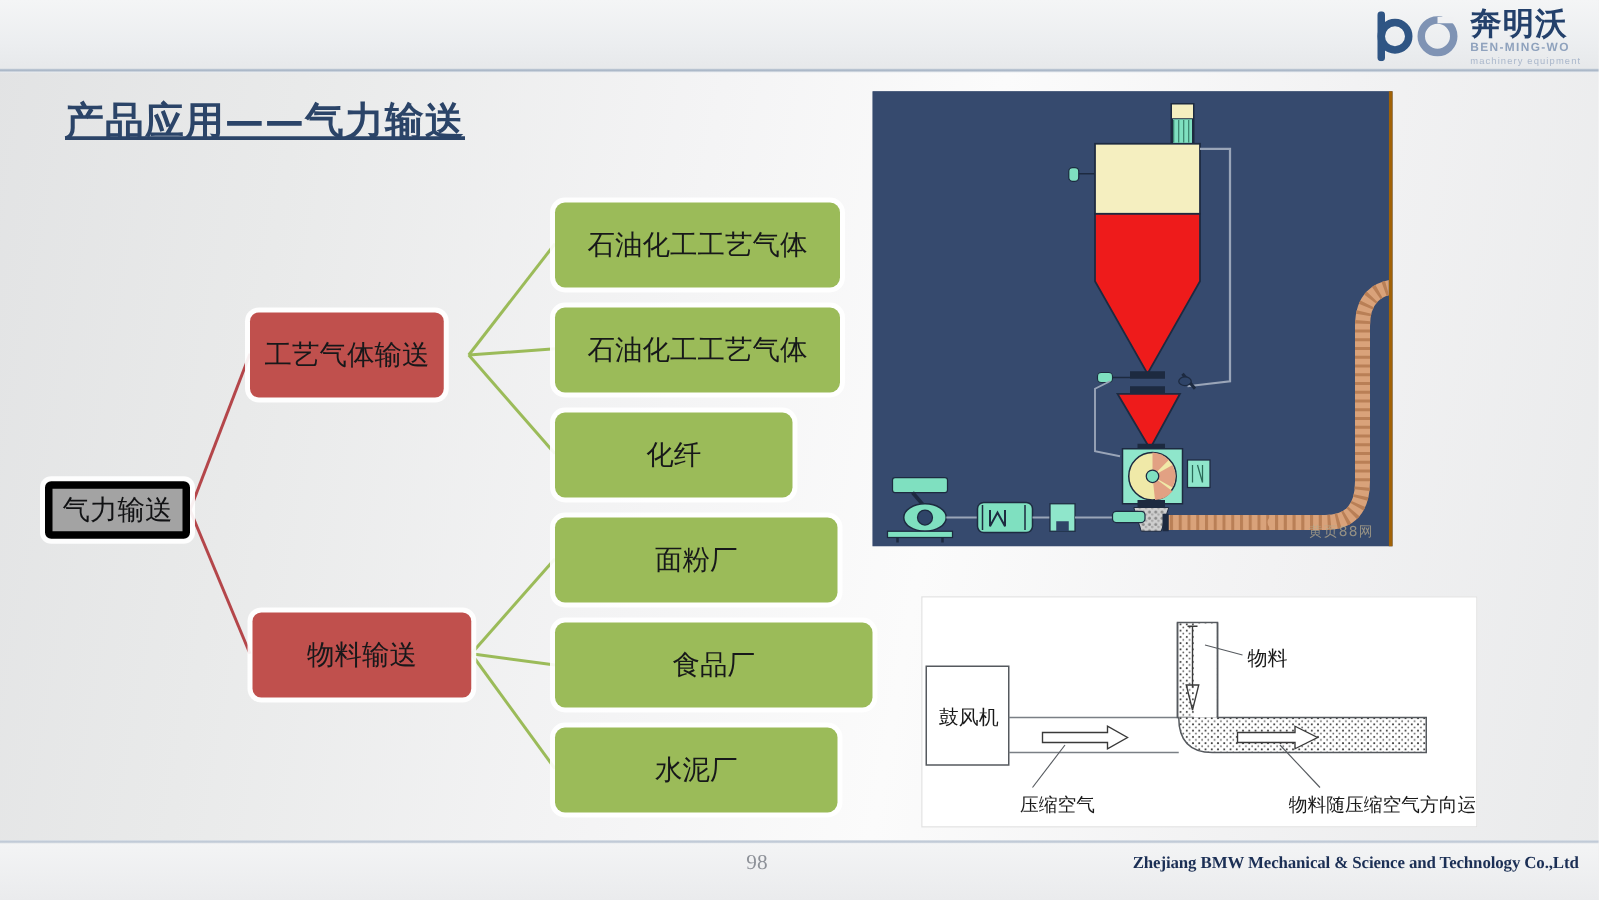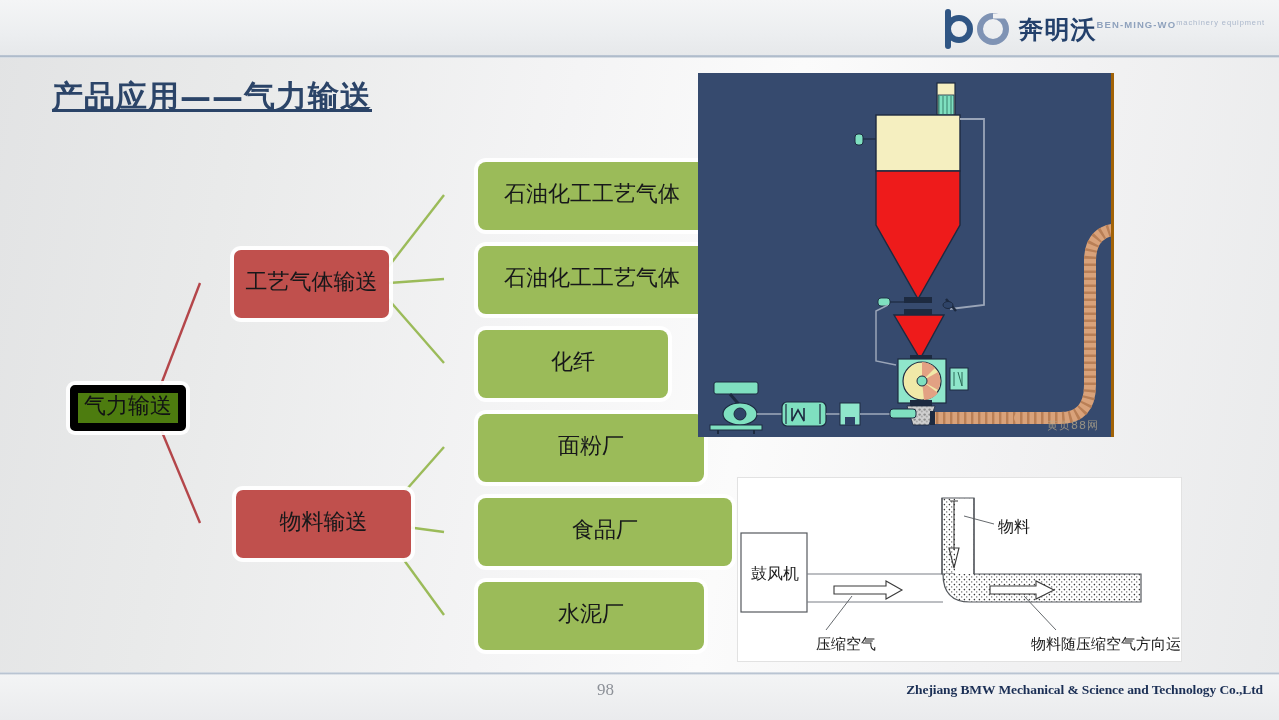--- a/index.html
+++ b/index.html
@@ -17,21 +17,21 @@
   }
   #header-rule{
     position:absolute; left:0; top:55px; width:1279px; height:3px;
     background:linear-gradient(180deg,#c2ccd8 0%,#aab7c7 45%,#e8ecf0 100%);
   }
   #logo{
     position:absolute; right:14px; top:4px; height:50px;
     display:flex; align-items:center; gap:9px;
   }
   #logo-mark{ width:68px; height:40px; }
-  #logo-words{ display:flex; flex-direction:row; justify-content:center; line-height:1; }
+  #logo-words{ display:flex; flex-direction:column; justify-content:center; line-height:1; }
   #logo-cn{
     font-size:25px; font-weight:bold; color:#23406b;
     letter-spacing:1px; font-family:"DejaVu Sans","Liberation Sans",sans-serif;
   }
   #logo-en{
     font-size:9.5px; font-weight:bold; color:#8fa2bd; letter-spacing:1.1px; margin-top:3px;
   }
   #logo-tag{
     font-size:7.5px; color:#aab7cb; letter-spacing:.9px; margin-top:2px;
   }
@@ -44,26 +44,25 @@
     letter-spacing:1px; white-space:nowrap;text-decoration:underline;
   }
 
   
   #diagram{ position:absolute; left:0; top:60px; width:698px; height:610px; }
   #connectors{ position:absolute; left:0; top:0; width:698px; height:610px; }
 
   .node{
     position:absolute; display:flex; align-items:center; justify-content:center;
     color:#17181a; line-height:1.1;
-    font-family:Liberation Mono, monospace;
+    font-family:Liberation Sans, sans-serif;
     box-shadow:0 0 0 4px rgba(255,255,255,.92);
-    margin-left:34px;
   }
   .node.root{
-    background:#4d7c0f; border:8px solid #000000; border-radius:5px;
+    background:#a3a3a3; border:6px solid #000000; border-radius:5px;
     color:#111214; font-size:22px;
   }
   .node.branch{
     background:#c0504d; border-radius:7px; font-size:22px;
   }
   .node.leaf{
     background:#9bbb59; border-radius:8px; font-size:22px;
   }
 
   

